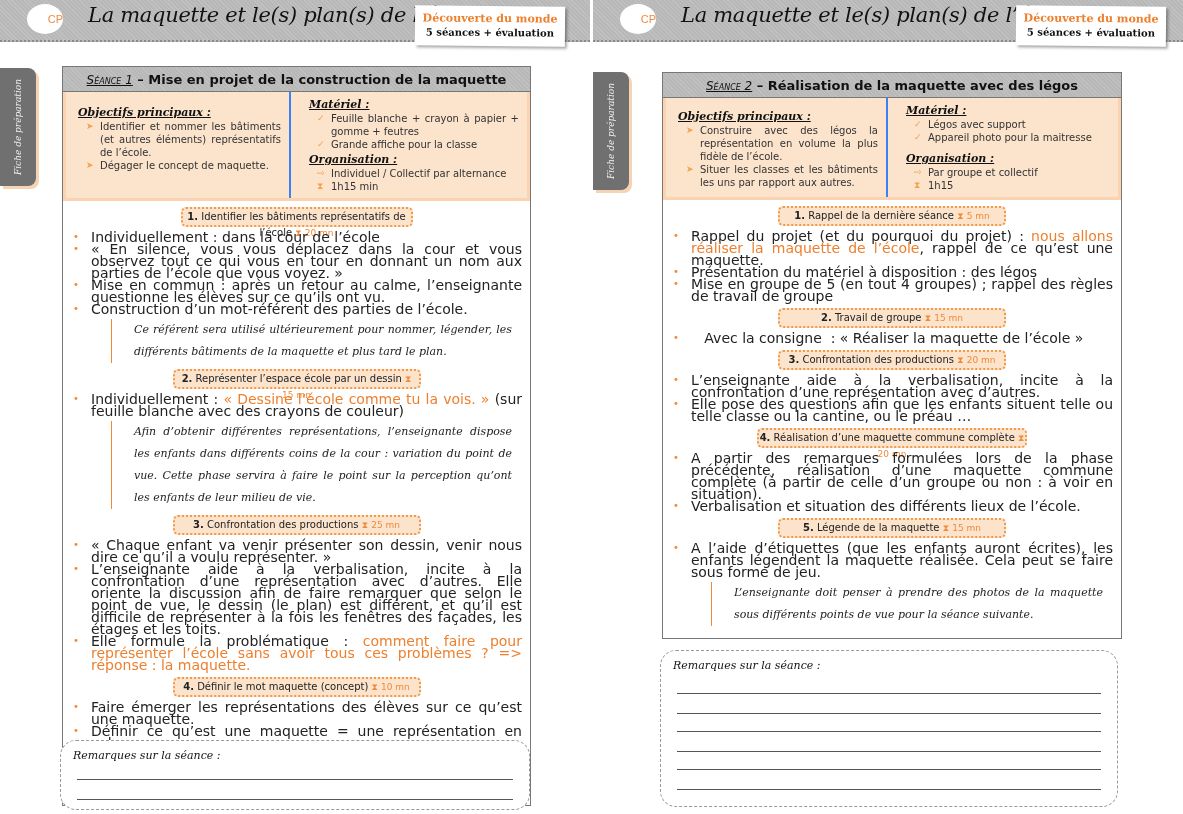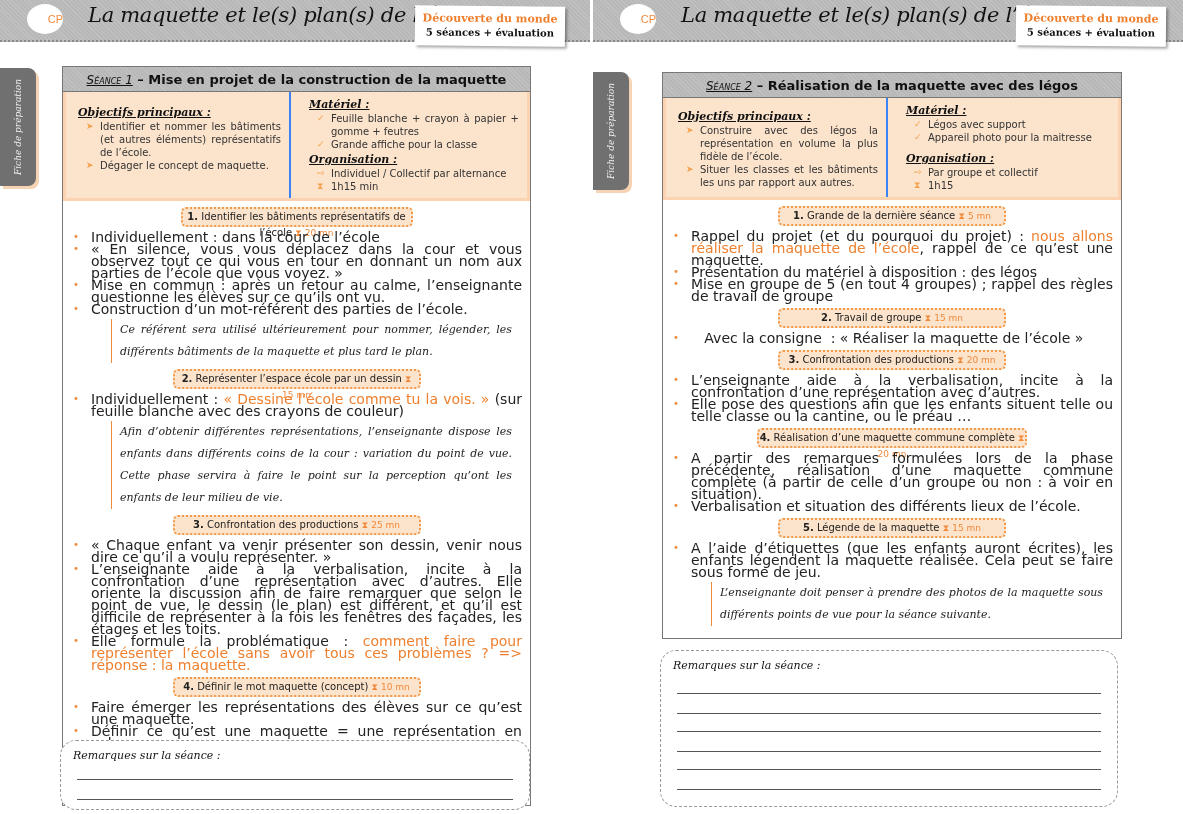--- a/index.html
+++ b/index.html
@@ -79,21 +79,21 @@
     margin: 6px auto 4px; width: 248px; height: 20px; border: 2px dotted #f29a4a; border-radius: 5px;
     background: #fbe3cc; text-align: center; font-size: 10px; line-height: 16px; color: #222;
   }
   .step b { font-weight: bold; }
   .step .dur { color: #f08a3c; font-size: 9px; }
   .bul { list-style: none; }
   .bul li { font-size: 14px; line-height: 12px; padding-left: 20px; position: relative; color: #222; text-align: justify; }
   .bul li::before { content: "•"; position: absolute; left: 2px; top: 0; color: #f08a3c; font-size: 10px; }
   .or { color: #ee7f2d; }
   .quote {
-    margin: 4px 10px 4px 40px; padding-left: 8px; border-left: 1px solid #f08a3c;
+    margin: 4px 10px 4px 40px; padding-left: 22px; border-left: 1px solid #f08a3c;
     font-family: "DejaVu Serif", serif; font-style: italic; font-size: 11px; line-height: 22px; color: #222;
     text-align: justify;
   }
 
   
   .remarks {
     position: absolute; border: 1px dashed #9a9a9a; border-radius: 16px; background: #fff;
   }
   .remarks .rt {
     font-family: "DejaVu Serif", serif; font-style: italic; font-size: 11px; color: #111;
@@ -219,21 +219,21 @@
         </ul>
         <h4 style="margin-top:8px">Organisation :</h4>
         <ul>
           <li><span class="ic">⇨</span><span>Par groupe et collectif</span></li>
           <li><span class="ic">⧗</span><span>1h15</span></li>
         </ul>
       </div>
     </div>
     <div class="body">
 
-      <div class="step" style="width:228px"><b>1.</b> <span>Grande de la dernière séance</span> <span class="dur">⧗</span> <span class="dur">5 mn</span></div>
+      <div class="step" style="width:228px"><b>1.</b> <span>Rappel de la dernière séance</span> <span class="dur">⧗</span> <span class="dur">5 mn</span></div>
       <ul class="bul">
         <li><span>Rappel du projet (et du pourquoi du projet)  : </span><span class="or">nous allons réaliser la maquette de l’école</span><span>, rappel de ce qu’est une maquette.</span></li>
         <li><span>Présentation du matériel à disposition  : des légos</span></li>
         <li><span>Mise en groupe de 5 (en tout 4 groupes)  ; rappel des règles de travail de groupe</span></li>
       </ul>
 
       <div class="step" style="width:228px"><b>2.</b> <span>Travail de groupe</span> <span class="dur">⧗</span> <span class="dur">15 mn</span></div>
       <ul class="bul">
         <li style="white-space:pre"><span>   Avec la consigne  : « Réaliser la maquette de l’école »</span></li>
       </ul>

